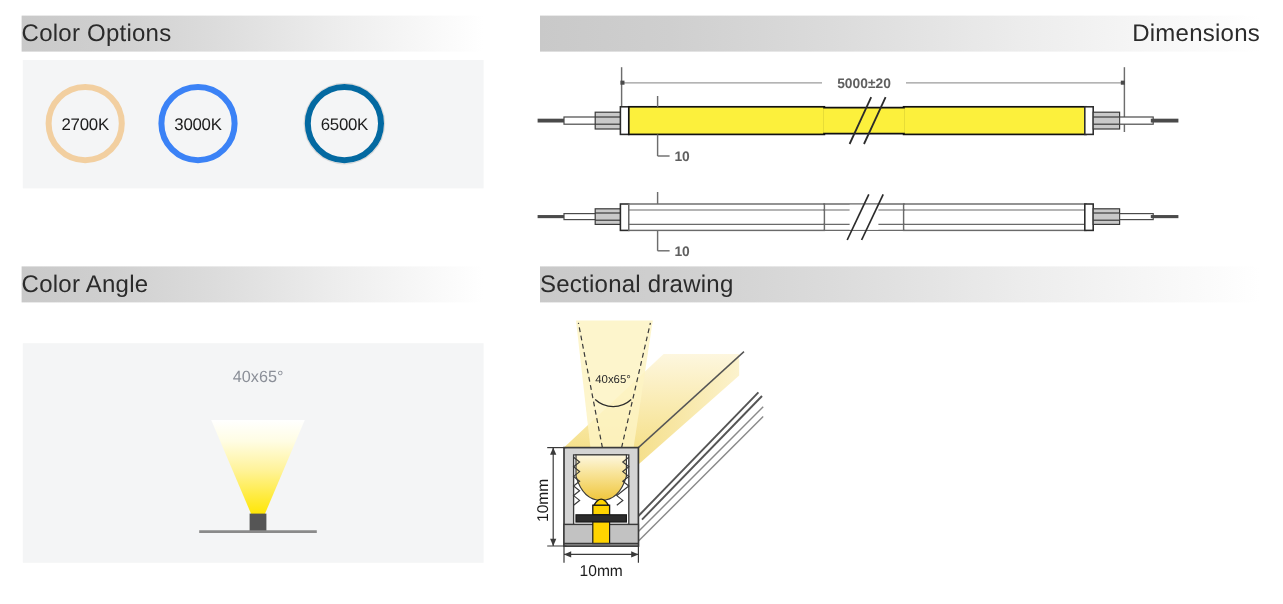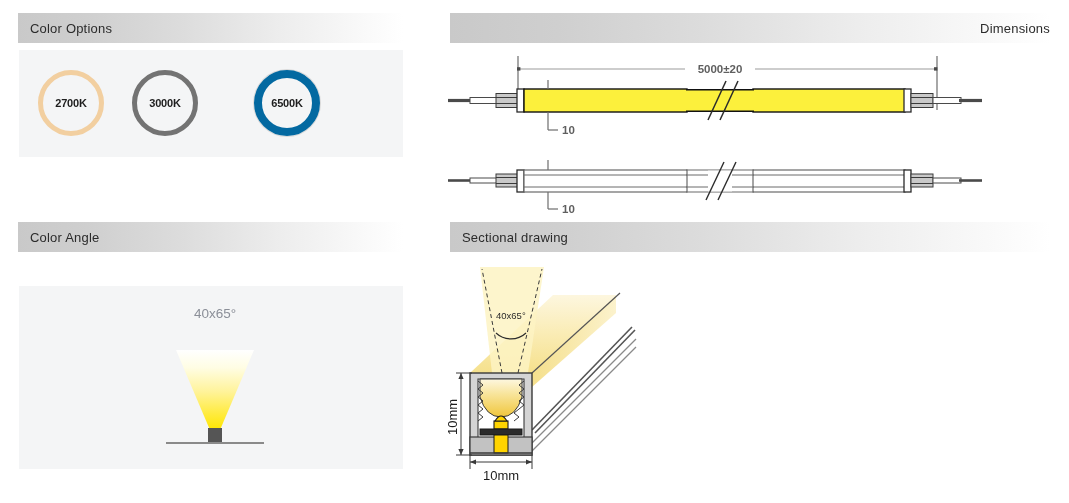--- a/index.html
+++ b/index.html
@@ -21,23 +21,22 @@
   }
   
   .sec-header {
     position: absolute;
     height: 30px;
     background: linear-gradient(to right, #c9c9c9 0%, #cfcfcf 18%, #dcdcdc 42%, #ededed 68%, #ffffff 100%);
     display: flex;
     align-items: center;
   }
   .sec-header .sec-title {
-    font-size: 13px;
+    font-size: 20px;
     color: #2b2b2b;
-    padding-left: 12px;
     letter-spacing: .2px;
     white-space: nowrap;
   }
   
   .content-box {
     position: absolute;
     background: #f4f5f6;
   }
 
   
@@ -59,24 +58,23 @@
   .cct-ring .inner {
     width: 46px;
     height: 46px;
     border-radius: 50%;
     background: #f4f5f6;
     display: flex;
     align-items: center;
     justify-content: center;
   }
   .cct-ring .cct-label {
-    font-size: 11px;
+    font-size: 14px;
     color: #1d1d1d;
     letter-spacing: -0.2px;
-    font-weight: bold;
   }
   .ring-gap { width: 28px; }
 
   
   #beam-wrap { position: absolute; }
   .beam-label {
     position: absolute;
     font-size: 13.5px;
     color: #8b8f98;
     white-space: nowrap;
@@ -97,30 +95,30 @@
 
 <div id="color-ring-row" style="left:38px; top:70px;">
 
   <div class="cct-ring" style="border:5px solid #f2cfa0;">
     <div class="inner">
       <span class="cct-label">2700K</span>
     </div>
   </div>
   <div class="ring-gap"></div>
 
-  <div class="cct-ring" style="border:5px solid #737373;">
+  <div class="cct-ring" style="border:5px solid #3b82f6;">
     <div class="inner">
       <span class="cct-label">3000K</span>
     </div>
   </div>
   <div class="ring-gap"></div>
 
   <div class="ring-gap"></div>
 
-  <div class="cct-ring" style="border:8px solid #0369a1; box-shadow:0 0 0 1px #d9d9d9;align-items:center;">
+  <div class="cct-ring" style="border:5px solid #0369a1; box-shadow:0 0 0 1px #d9d9d9;align-items:center;">
     <div class="inner">
       <span class="cct-label">6500K</span>
     </div>
   </div>
 </div>
 
 <div class="sec-header" style="left:450px; top:13px; width:600px;justify-content:flex-end;">
   <span class="sec-title">Dimensions</span>
 </div>
 

